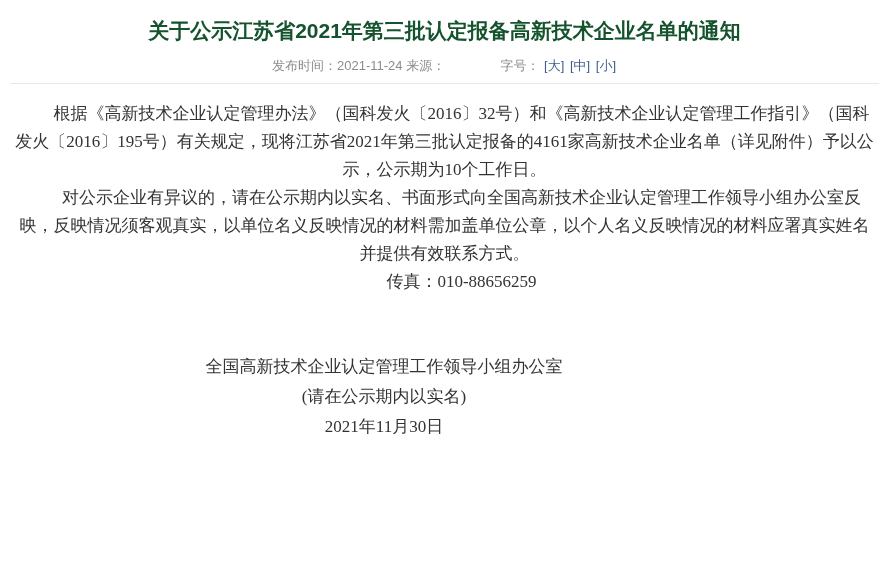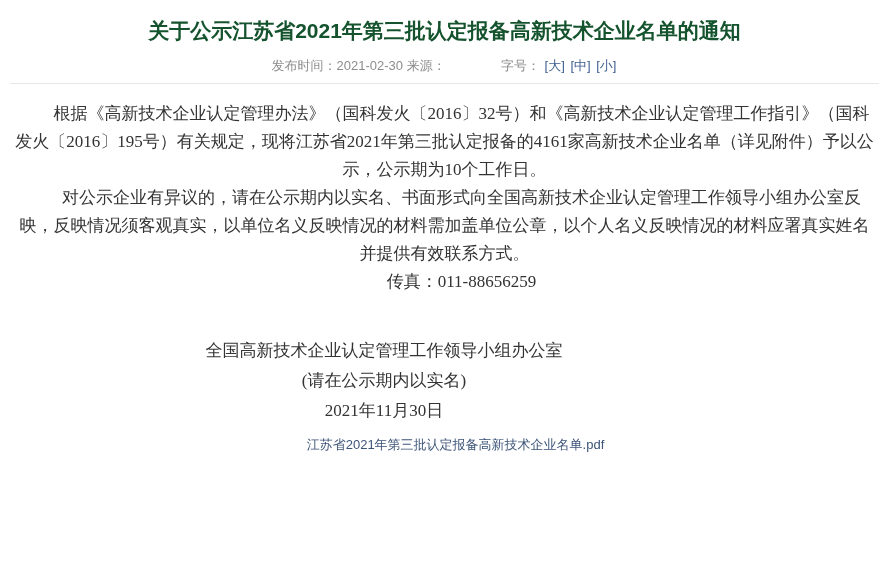--- a/index.html
+++ b/index.html
@@ -52,21 +52,21 @@
     line-height: 28px;
     color: #333333;
   }
   .content p { margin: 0; }
   .indent { text-indent: 2em; }
 
   .spacer-line { height: 28px; }
 
   .signature-block {
     width: 740px;
-    margin-top: 12px;
+    margin-top: 28px;
     text-align: center;
     line-height: 30px;
   }
 
   .disclosure { margin-top: 2px; }
 
   .attachment-link-row {
     margin: 10px 0 0 22px;
     font-family: "Liberation Sans", "DejaVu Sans", sans-serif;
     font-size: 13px;
@@ -77,47 +77,44 @@
     text-decoration: none;
     cursor: pointer;
   }
 </style>
 </head>
 <body>
 
 <h1 class="page-title">关于公示江苏省2021年第三批认定报备高新技术企业名单的通知</h1>
 
 <div class="meta-bar">
-  <span>发布时间：</span><span>2021-02-30</span>
+  <span>发布时间：</span><span>2021-11-24</span>
   <span>来源：</span><span></span>
   <span class="gap"></span>
   <span>字号：</span>
   <a class="size-btn">[大]</a>
   <a class="size-btn">[中]</a>
   <a class="size-btn">[小]</a>
 </div>
 
 <hr class="divider">
 
 <div class="content">
 
 
   <p class="indent">根据《高新技术企业认定管理办法》（国科发火〔2016〕32号）和《高新技术企业认定管理工作指引》（国科发火〔2016〕195号）有关规定，现将江苏省2021年第三批认定报备的4161家高新技术企业名单（详见附件）予以公示，公示期为10个工作日。</p>
 
   <p class="indent">对公示企业有异议的，请在公示期内以实名、书面形式向全国高新技术企业认定管理工作领导小组办公室反映，反映情况须客观真实，以单位名义反映情况的材料需加盖单位公章，以个人名义反映情况的材料应署真实姓名并提供有效联系方式。</p>
 
-  <p class="indent">传真：011-88656259</p>
+  <p class="indent">传真：010-88656259</p>
 
   <div class="spacer-line"></div>
 
 
   <div class="signature-block">
     <p>全国高新技术企业认定管理工作领导小组办公室</p>
     <p>(请在公示期内以实名)</p>
     <p>2021年11月30日</p>
   </div>
 
 
-  <div class="attachment-link-row">
-    <a>江苏省2021年第三批认定报备高新技术企业名单.pdf</a>
-  </div>
 
 </div>
 
 </body></html>

